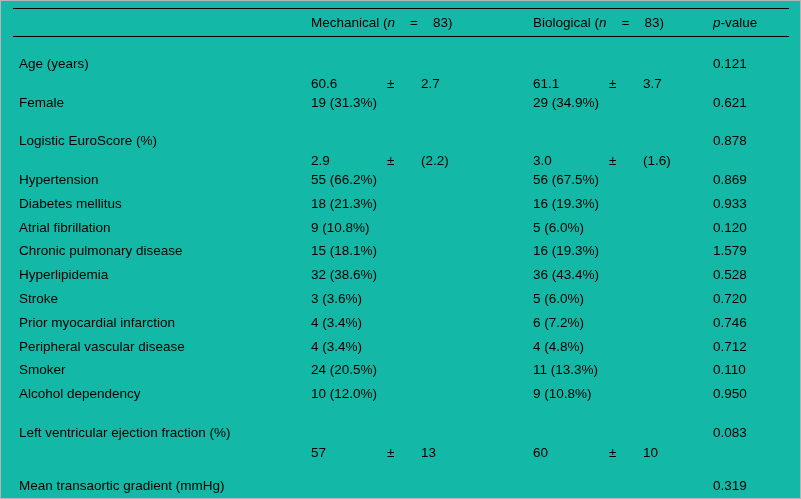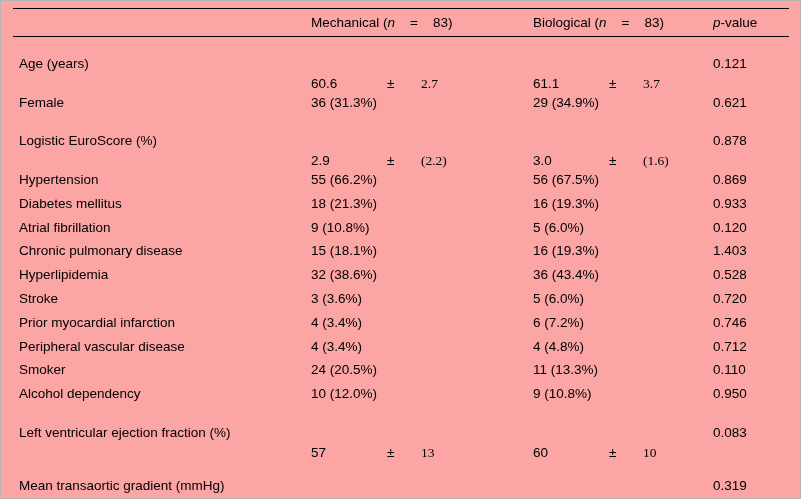--- a/index.html
+++ b/index.html
@@ -8,21 +8,21 @@
     width: 801px;
     height: 499px;
     font-family: "Liberation Sans", sans-serif;
     color: #000;
     overflow: hidden;
   }
   .frame {
     width: 801px;
     height: 499px;
     border: 1px solid #b5b5b5;
-    background: #fca5a5;
+    background: #14b8a6;
     padding: 7px 12px 0 12px;
   }
   table.baseline {
     width: 776px;
     border-collapse: collapse;
     table-layout: fixed;
     border-top: 1.5px solid #000;
     border-bottom: 1.5px solid #000;
   }
   thead tr { border-bottom: 1.5px solid #000; }
@@ -40,21 +40,21 @@
   td { height: 23.8px; }
   .col-label { width: 298px; }
   .col-mech  { width: 222px; }
   .col-bio   { width: 180px; margin-top: 32px; }
   .col-p     { width: 76px;  }
   td:first-child, th:first-child { padding-left: 6px; }
   .it { font-style: italic; }
   
   .pm-val  { display: inline-block; width: 76px; white-space: pre; margin-top: 40px; }
   .pm-sign { display: inline-block; width: 34px; white-space: pre; }
-  .pm-sd   { white-space: pre; font-family: Liberation Serif, serif; }
+  .pm-sd   { white-space: pre; }
 </style>
 </head>
 <body>
 
 <div class="frame">
   <table class="baseline">
     <thead>
       <tr>
         <th class="col-label"></th>
         <th class="col-mech"><span>Mechanical (</span><span class="it">n</span><span>    =    83)</span></th>
@@ -64,21 +64,21 @@
     </thead>
     <tbody id="table-body">
         <tr>
           <td>Age (years)</td>
           <td><span class="pm-val">60.6</span><span class="pm-sign">±</span><span class="pm-sd">2.7</span></td>
           <td><span class="pm-val">61.1</span><span class="pm-sign">±</span><span class="pm-sd">3.7</span></td>
           <td>0.121</td>
         </tr>
         <tr>
           <td>Female</td>
-          <td>36 (31.3%)</td>
+          <td>19 (31.3%)</td>
           <td>29 (34.9%)</td>
           <td>0.621</td>
         </tr>
         <tr>
           <td>Logistic EuroScore (%)</td>
           <td><span class="pm-val">2.9</span><span class="pm-sign">±</span><span class="pm-sd">(2.2)</span></td>
           <td><span class="pm-val">3.0</span><span class="pm-sign">±</span><span class="pm-sd">(1.6)</span></td>
           <td>0.878</td>
         </tr>
         <tr>
@@ -96,21 +96,21 @@
         <tr>
           <td>Atrial fibrillation</td>
           <td>9 (10.8%)</td>
           <td>5 (6.0%)</td>
           <td>0.120</td>
         </tr>
         <tr>
           <td>Chronic pulmonary disease</td>
           <td>15 (18.1%)</td>
           <td>16 (19.3%)</td>
-          <td>1.403</td>
+          <td>1.579</td>
         </tr>
         <tr>
           <td>Hyperlipidemia</td>
           <td>32 (38.6%)</td>
           <td>36 (43.4%)</td>
           <td>0.528</td>
         </tr>
         <tr>
           <td>Stroke</td>
           <td>3 (3.6%)</td>

